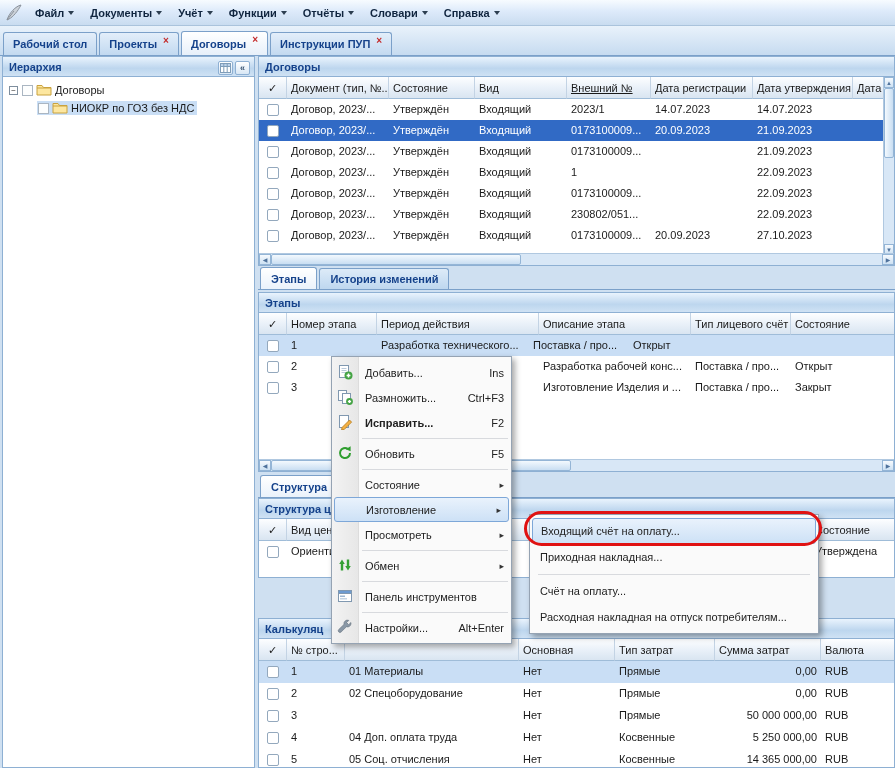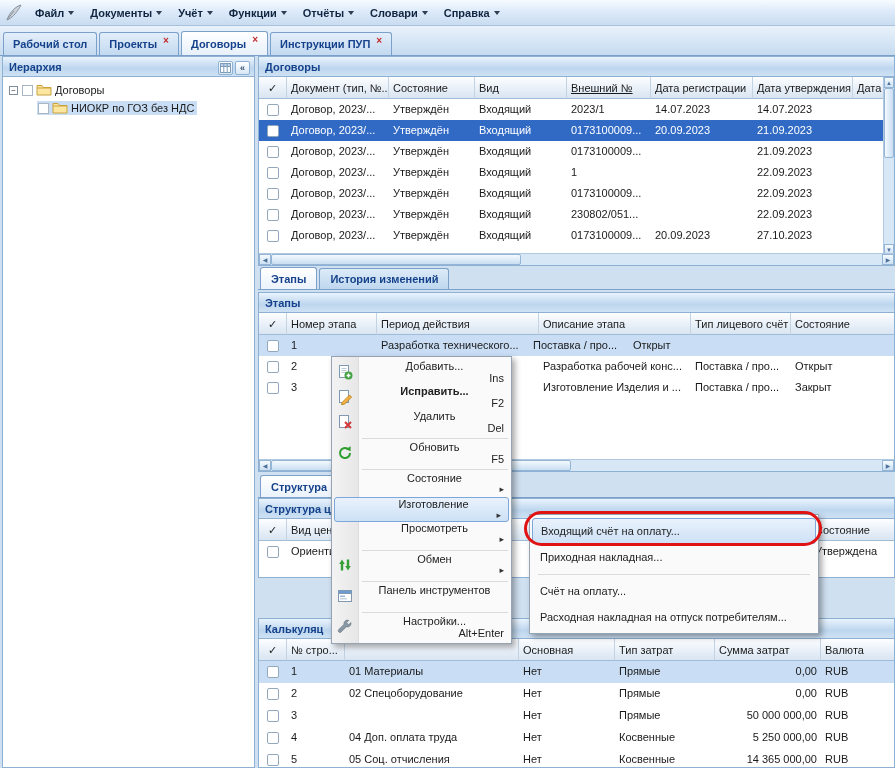--- a/index.html
+++ b/index.html
@@ -56,21 +56,21 @@
 .treerow{display:flex;align-items:center;height:18px;gap:3px;}
 .exp{width:9px;height:9px;border:1px solid #7e8e9e;background:#fff;font-size:8px;line-height:7px;text-align:center;color:#333;flex:none;}
 .expspace{width:9px;flex:none;}
 .dbox{width:11px;height:11px;border:1px solid #aab6c2;background:#fdfefe;flex:none;}
 .lblwrap{display:flex;align-items:center;gap:3px;padding:1px 3px 1px 1px;}
 .treerow.selected .lblwrap{background:#c9def5;}
 
 
 .cmenu{position:absolute;left:331px;top:356px;width:181px;background:#fafafa;border:1px solid #95a3b3;box-shadow:3px 3px 6px rgba(0,0,0,.35);padding:3px 0;z-index:50;}
 .cmenu::before{content:"";position:absolute;left:0;top:0;bottom:0;width:26px;background:linear-gradient(to right,#f3f3f3,#e7e7e7);border-right:1px solid #dcdcdc;}
-.mrow{position:relative;height:25px;display:flex;align-items:center;padding:0 7px 0 33px;color:#222;flex-direction:column;}
+.mrow{position:relative;height:25px;display:flex;align-items:center;padding:0 7px 0 33px;color:#222;}
 .mrow .ic{position:absolute;left:5px;top:4px;width:16px;height:16px;}
 .mrow .sc{margin-left:auto;}
 .mrow .arr{margin-left:auto;font-size:9px;color:#333;}
 .mrow.hl2{margin:0 2px;border:1px solid #7da7d8;border-radius:3px;background:linear-gradient(#e9f2fc,#cde1f6);padding-left:31px;height:25px;}
 .b{font-weight:bold;}
 .msep{position:relative;height:6px;}
 .msep::after{content:"";position:absolute;left:30px;right:3px;top:50%;border-top:1px solid #d8dade;}
 
 
 .smenu{position:absolute;left:529px;top:514px;width:290px;background:#fafafa;border:1px solid #95a3b3;box-shadow:3px 3px 6px rgba(0,0,0,.35);padding:3px 0;z-index:55;}
@@ -470,33 +470,35 @@
             <rect x="2.5" y="1.5" width="9" height="12" fill="#fff" stroke="#8098b0"></rect>
             <path d="M4.5 4.5h5M4.5 6.5h5M4.5 8.5h5" stroke="#b9c9da"></path>
             <circle cx="11.5" cy="11.5" r="4" fill="#44a344"></circle>
             <path d="M11.5 9.6v3.8M9.6 11.5h3.8" stroke="#fff" stroke-width="1.5"></path>
           </svg></span>
         <span class="">Добавить...</span>
         <span class="sc">Ins</span>
       </div>
       <div class="mrow">
         <span class="ic"><svg width="16" height="16" viewBox="0 0 16 16">
+            <rect x="1.5" y="1.5" width="8" height="10" fill="#fff" stroke="#8098b0"></rect>
+            <rect x="5.5" y="4.5" width="8" height="10" fill="#fff" stroke="#8098b0"></rect>
+            <circle cx="12.5" cy="12.5" r="3.4" fill="#44a344"></circle>
+            <path d="M12.5 10.9v3.2M10.9 12.5h3.2" stroke="#fff" stroke-width="1.3"></path>
+          </svg></span>
+        <span class="">Размножить...</span>
+        <span class="sc">Ctrl+F3</span>
+      </div>
+      <div class="mrow">
+        <span class="ic"><svg width="16" height="16" viewBox="0 0 16 16">
             <rect x="2.5" y="1.5" width="9" height="12" fill="#fff" stroke="#8098b0"></rect>
             <path d="M5 13.5 L12.5 6 L14.6 8.1 L7.1 15.6 L4.6 15.9 z" fill="#f5b042" stroke="#b27a1d" stroke-width="0.8"></path>
           </svg></span>
         <span class="b">Исправить...</span>
         <span class="sc">F2</span>
-      </div>
-      <div class="mrow">
-        <span class="ic"><svg width="16" height="16" viewBox="0 0 16 16">
-            <rect x="2.5" y="1.5" width="9" height="12" fill="#fff" stroke="#8098b0"></rect>
-            <path d="M8 8 L14 14 M14 8 L8 14" stroke="#d23a3a" stroke-width="2"></path>
-          </svg></span>
-        <span class="">Удалить</span>
-        <span class="sc">Del</span>
       </div>
       <div class="msep"></div>
       <div class="mrow">
         <span class="ic"><svg width="16" height="16" viewBox="0 0 16 16">
             <path d="M13 8 a5 5 0 1 1 -2.2-4.1" fill="none" stroke="#2f9e2f" stroke-width="2"></path>
             <path d="M13.6 1.2 L13.6 6.2 L8.8 4.2 z" fill="#2f9e2f"></path>
           </svg></span>
         <span class="">Обновить</span>
         <span class="sc">F5</span>
       </div>

